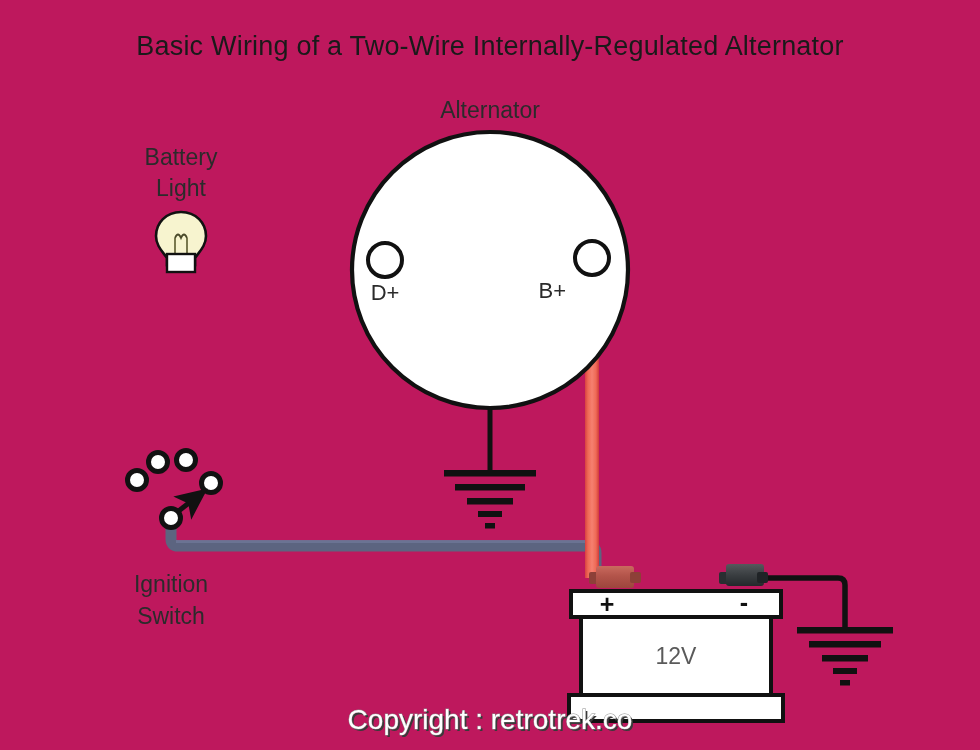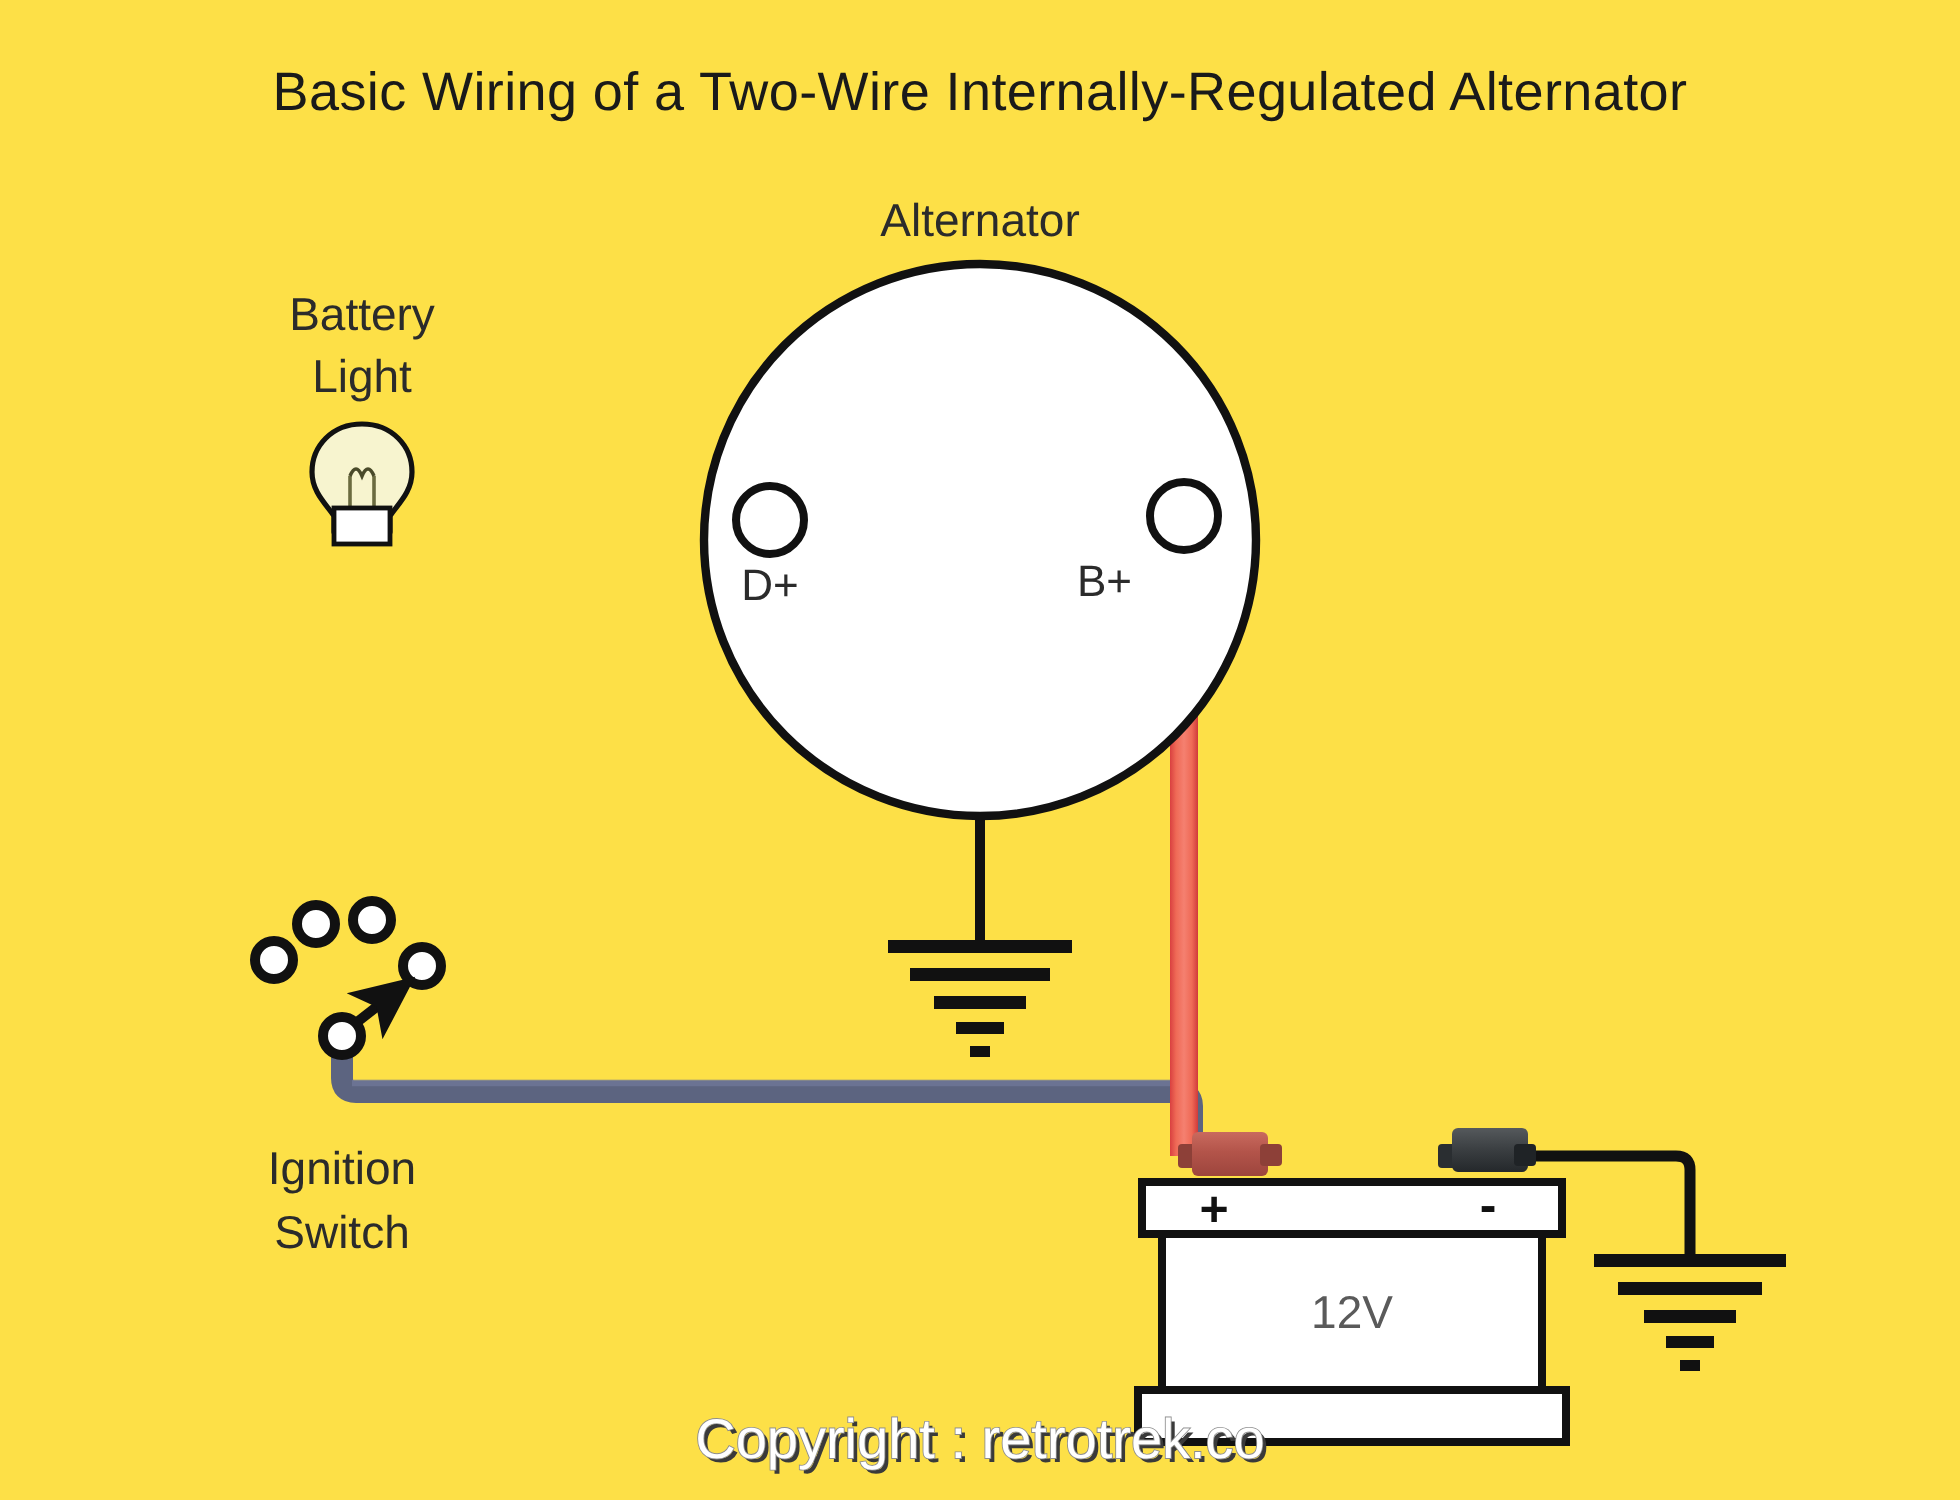--- a/index.html
+++ b/index.html
@@ -9,21 +9,21 @@
     background: #ffffff;
   }
   body {
     font-family: "Liberation Sans", sans-serif;
     -webkit-font-smoothing: antialiased;
   }
   #stage {
     position: relative;
     width: 980px;
     height: 750px;
-    background: #fde047;
+    background: #be185d;
     overflow: hidden;
   }
   #diagram-svg {
     position: absolute;
     left: 0;
     top: 0;
     width: 980px;
     height: 750px;
     display: block;
   }

